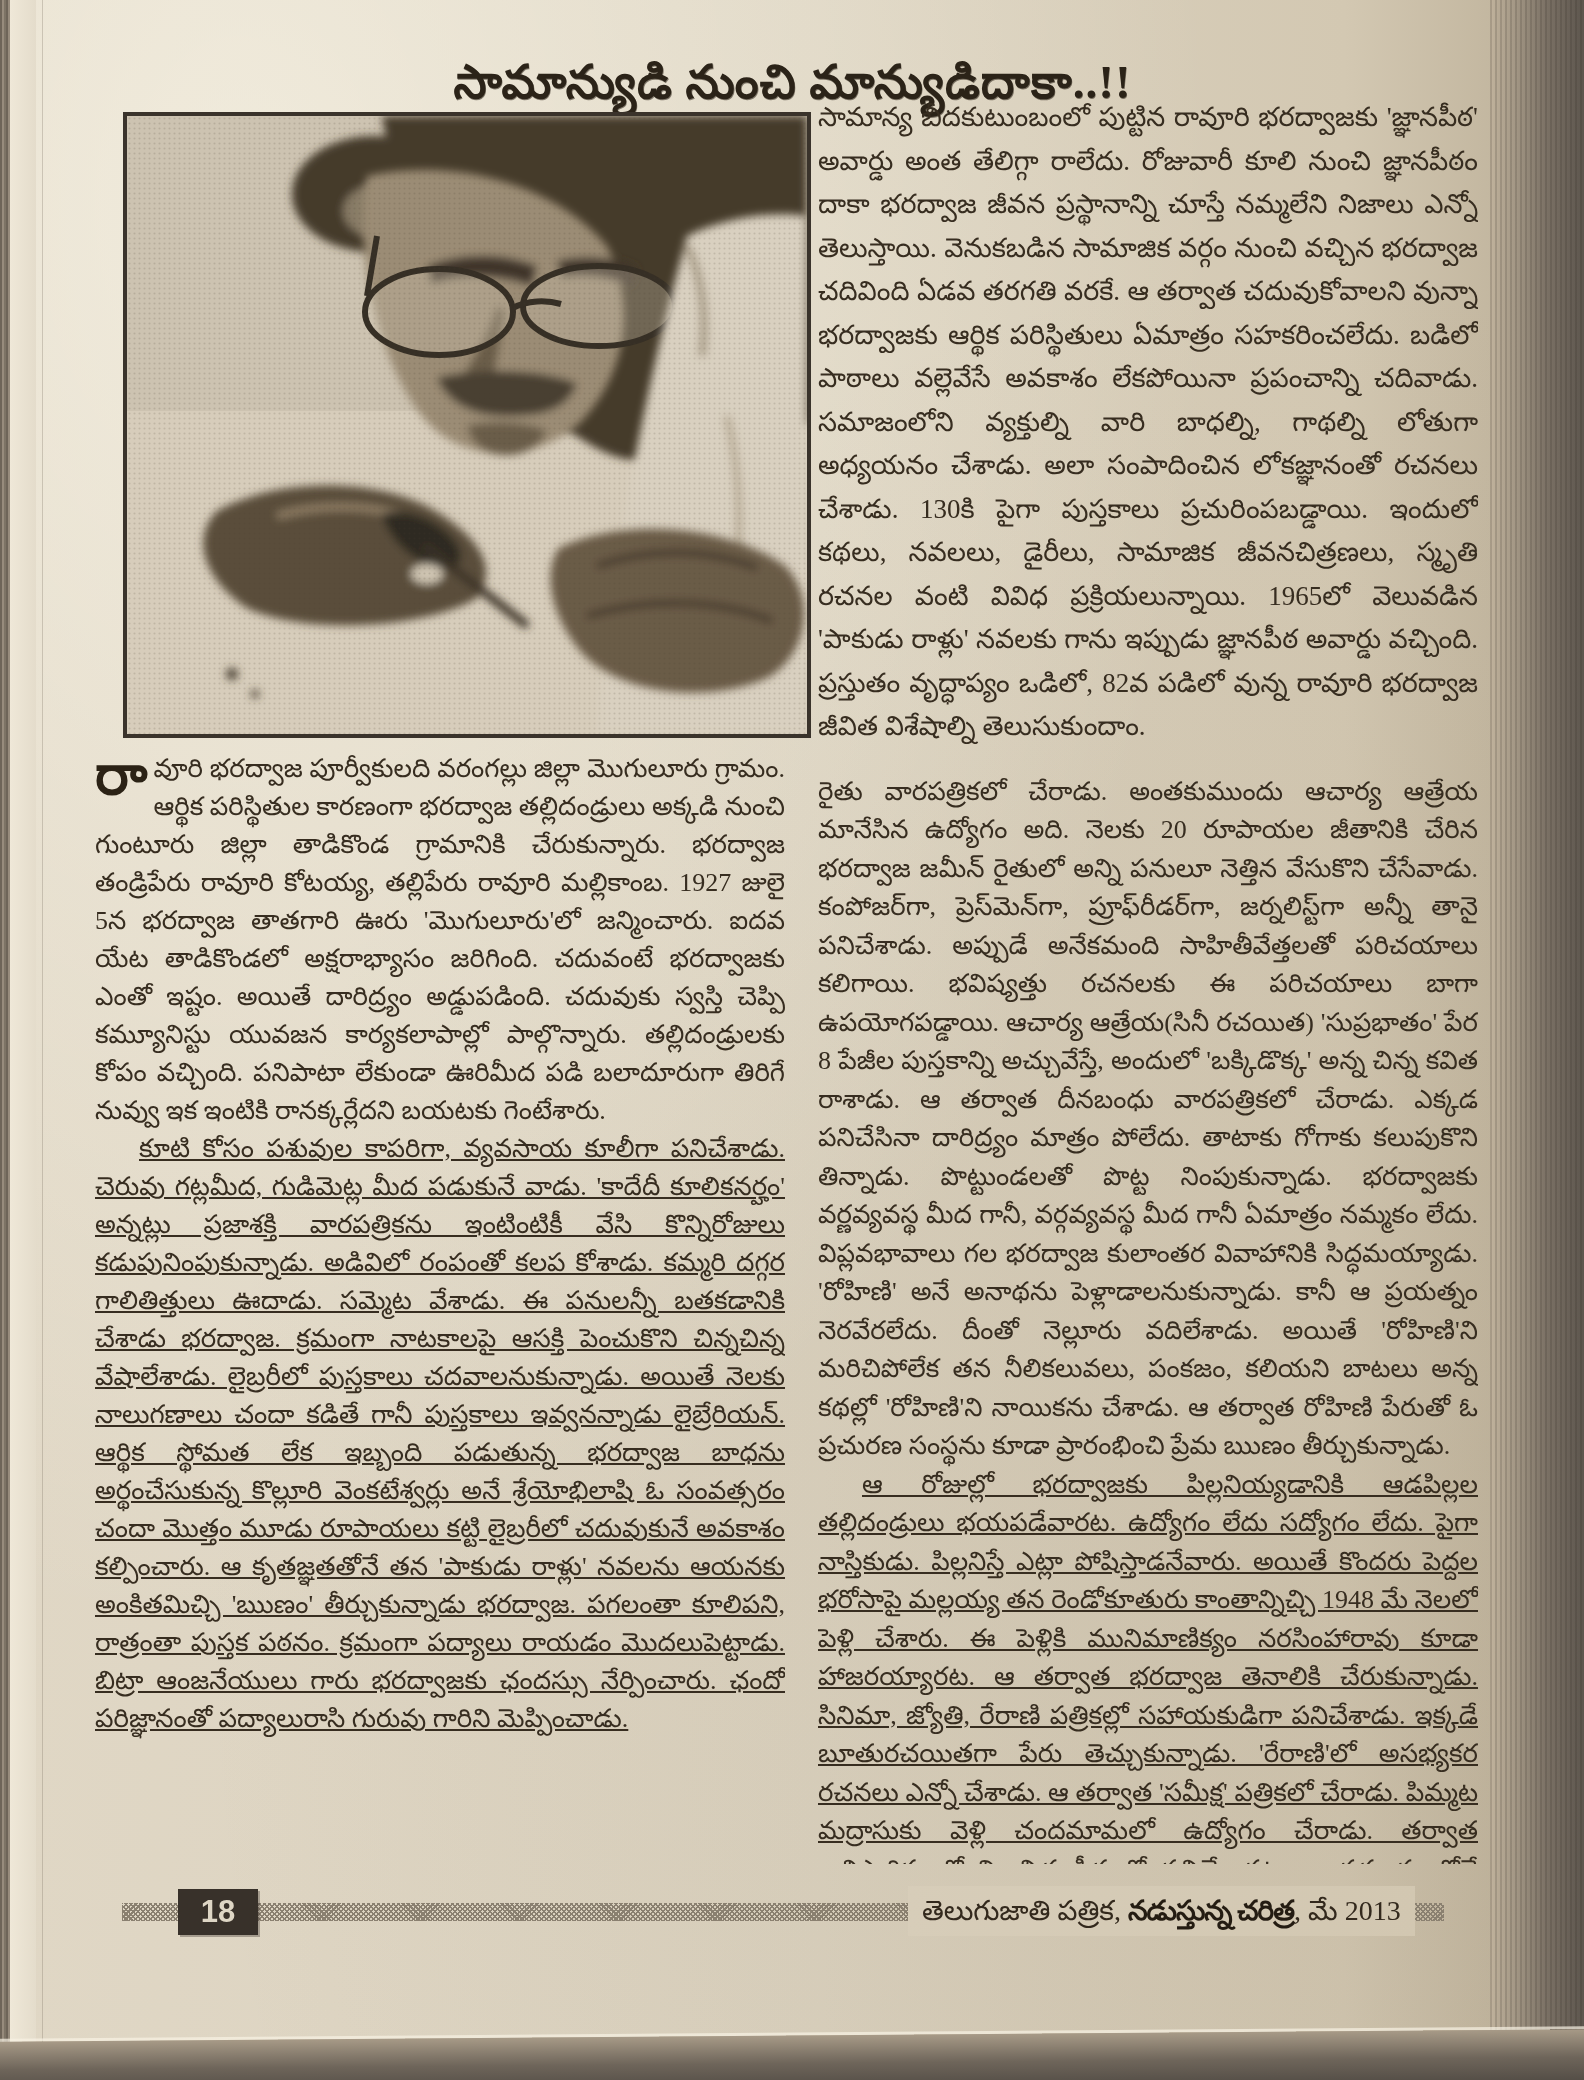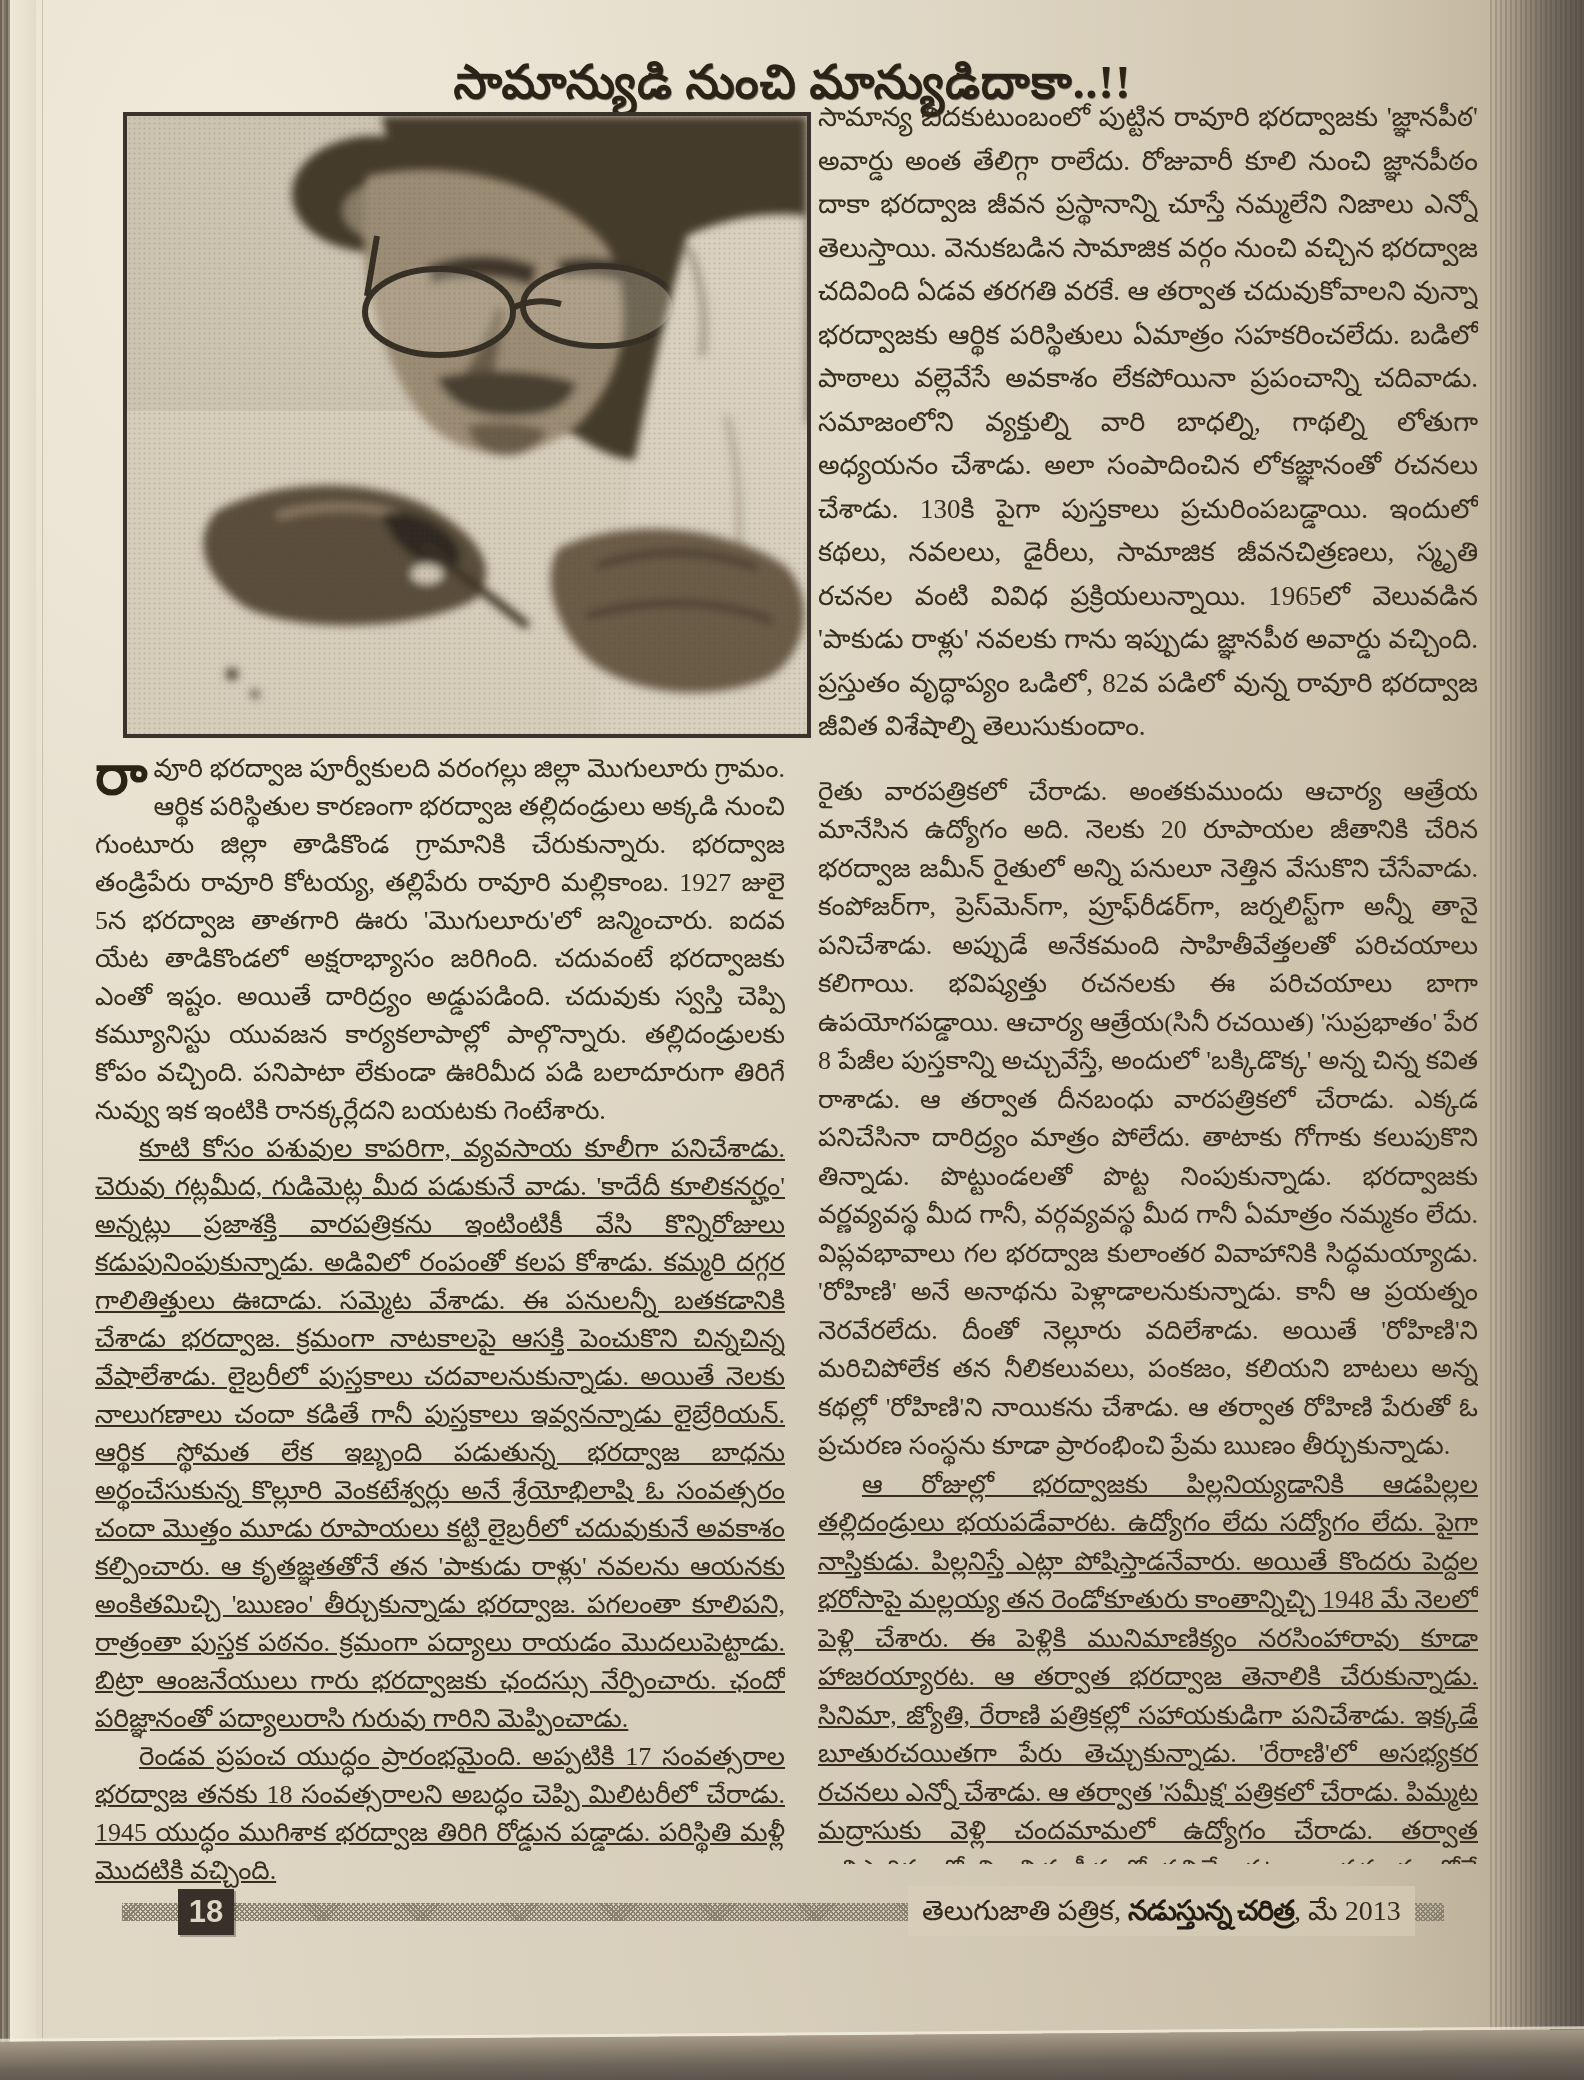--- a/index.html
+++ b/index.html
@@ -67,21 +67,21 @@
   
   .hatch{
     position:absolute;top:1903px;height:18px;
     background:
       repeating-linear-gradient(45deg,#8a8070 0 1.5px, rgba(0,0,0,0) 1.5px 3.5px),
       repeating-linear-gradient(-45deg,#8a8070 0 1.5px, rgba(0,0,0,0) 1.5px 3.5px);
   }
   .hatch-left{left:122px;width:795px;}
   .hatch-right{left:1372px;width:72px;}
   .page-number-badge{
-    position:absolute;left:178px;top:1889px;width:56px;height:46px;
+    position:absolute;left:178px;top:1889px;width:80px;height:46px;
     background:#38312a;color:#ded6c5;font-size:31px;font-weight:bold;
     display:flex;align-items:center;justify-content:center;
     font-family:"Liberation Sans", sans-serif;
     box-shadow:2px 2px 0 rgba(56,49,42,0.35);
   }
   .footer-text{
     position:absolute;left:908px;top:1886px;height:50px;line-height:50px;
     background:linear-gradient(90deg,#d7cdb9,#d2c7b1);
     padding:0 14px;font-size:28px;color:#33291d;white-space:nowrap;
   }
@@ -146,21 +146,20 @@
         <circle cx="105" cy="558" r="6" fill="#4a4033"></circle>
         <circle cx="128" cy="578" r="4" fill="#4a4033"></circle>
       </g>
       <rect x="0" y="0" width="680" height="618" fill="url(#halftone)" opacity="0.16"></rect>
     </svg>
   </div>
 
   <div class="col col-left">
     <p><span class="dropcap">రా</span><span>వూరి భరద్వాజ పూర్వీకులది వరంగల్లు జిల్లా మొగులూరు గ్రామం. ఆర్థిక పరిస్థితుల కారణంగా భరద్వాజ తల్లిదండ్రులు అక్కడి నుంచి గుంటూరు జిల్లా తాడికొండ గ్రామానికి చేరుకున్నారు. భరద్వాజ తండ్రిపేరు రావూరి కోటయ్య, తల్లిపేరు రావూరి మల్లికాంబ. 1927 జులై 5న భరద్వాజ తాతగారి ఊరు 'మొగులూరు'లో జన్మించారు. ఐదవ యేట తాడికొండలో అక్షరాభ్యాసం జరిగింది. చదువంటే భరద్వాజకు ఎంతో ఇష్టం. అయితే దారిద్ర్యం అడ్డుపడింది. చదువుకు స్వస్తి చెప్పి కమ్యూనిస్టు యువజన కార్యకలాపాల్లో పాల్గొన్నారు. తల్లిదండ్రులకు కోపం వచ్చింది. పనిపాటా లేకుండా ఊరిమీద పడి బలాదూరుగా తిరిగే నువ్వు ఇక ఇంటికి రానక్కర్లేదని బయటకు గెంటేశారు.</span></p>
     <p class="indent">కూటి కోసం పశువుల కాపరిగా, వ్యవసాయ కూలీగా పనిచేశాడు. చెరువు గట్లమీద, గుడిమెట్ల మీద పడుకునే వాడు. 'కాదేదీ కూలికనర్హం' అన్నట్లు ప్రజాశక్తి వారపత్రికను ఇంటింటికీ వేసి కొన్నిరోజులు కడుపునింపుకున్నాడు. అడివిలో రంపంతో కలప కోశాడు. కమ్మరి దగ్గర గాలితిత్తులు ఊదాడు. సమ్మెట వేశాడు. ఈ పనులన్నీ బతకడానికి చేశాడు భరద్వాజ. క్రమంగా నాటకాలపై ఆసక్తి పెంచుకొని చిన్నచిన్న వేషాలేశాడు. లైబ్రరీలో పుస్తకాలు చదవాలనుకున్నాడు. అయితే నెలకు నాలుగణాలు చందా కడితే గానీ పుస్తకాలు ఇవ్వనన్నాడు లైబ్రేరియన్. ఆర్థిక స్థోమత లేక ఇబ్బంది పడుతున్న భరద్వాజ బాధను అర్థంచేసుకున్న కొల్లూరి వెంకటేశ్వర్లు అనే శ్రేయోభిలాషి ఓ సంవత్సరం చందా మొత్తం మూడు రూపాయలు కట్టి లైబ్రరీలో చదువుకునే అవకాశం కల్పించారు. ఆ కృతజ్ఞతతోనే తన 'పాకుడు రాళ్లు' నవలను ఆయనకు అంకితమిచ్చి 'ఋణం' తీర్చుకున్నాడు భరద్వాజ. పగలంతా కూలిపని, రాత్రంతా పుస్తక పఠనం. క్రమంగా పద్యాలు రాయడం మొదలుపెట్టాడు. బిట్రా ఆంజనేయులు గారు భరద్వాజకు ఛందస్సు నేర్పించారు. ఛందో పరిజ్ఞానంతో పద్యాలురాసి గురువు గారిని మెప్పించాడు.</p>
-    <p class="indent">రెండవ ప్రపంచ యుద్ధం ప్రారంభమైంది. అప్పటికి 17 సంవత్సరాల భరద్వాజ తనకు 18 సంవత్సరాలని అబద్ధం చెప్పి మిలిటరీలో చేరాడు. 1945 యుద్ధం ముగిశాక భరద్వాజ తిరిగి రోడ్డున పడ్డాడు. పరిస్థితి మళ్లీ మొదటికి వచ్చింది.</p>
 
   </div>
 
   <div class="col col-right">
     <p class="intro">సామాన్య బీదకుటుంబంలో పుట్టిన రావూరి భరద్వాజకు 'జ్ఞానపీఠ' అవార్డు అంత తేలిగ్గా రాలేదు. రోజువారీ కూలి నుంచి జ్ఞానపీఠం దాకా భరద్వాజ జీవన ప్రస్థానాన్ని చూస్తే నమ్మలేని నిజాలు ఎన్నో తెలుస్తాయి. వెనుకబడిన సామాజిక వర్గం నుంచి వచ్చిన భరద్వాజ చదివింది ఏడవ తరగతి వరకే. ఆ తర్వాత చదువుకోవాలని వున్నా భరద్వాజకు ఆర్థిక పరిస్థితులు ఏమాత్రం సహకరించలేదు. బడిలో పాఠాలు వల్లెవేసే అవకాశం లేకపోయినా ప్రపంచాన్ని చదివాడు. సమాజంలోని వ్యక్తుల్ని వారి బాధల్ని, గాథల్ని లోతుగా అధ్యయనం చేశాడు. అలా సంపాదించిన లోకజ్ఞానంతో రచనలు చేశాడు. 130కి పైగా పుస్తకాలు ప్రచురింపబడ్డాయి. ఇందులో కథలు, నవలలు, డైరీలు, సామాజిక జీవనచిత్రణలు, స్మృతి రచనల వంటి వివిధ ప్రక్రియలున్నాయి. 1965లో వెలువడిన 'పాకుడు రాళ్లు' నవలకు గాను ఇప్పుడు జ్ఞానపీఠ అవార్డు వచ్చింది. ప్రస్తుతం వృద్ధాప్యం ఒడిలో, 82వ పడిలో వున్న రావూరి భరద్వాజ జీవిత విశేషాల్ని తెలుసుకుందాం.</p>
     <p>రైతు వారపత్రికలో చేరాడు. అంతకుముందు ఆచార్య ఆత్రేయ మానేసిన ఉద్యోగం అది. నెలకు 20 రూపాయల జీతానికి చేరిన భరద్వాజ జమీన్ రైతులో అన్ని పనులూ నెత్తిన వేసుకొని చేసేవాడు. కంపోజర్‌గా, ప్రెస్‌మెన్‌గా, ప్రూఫ్‌రీడర్‌గా, జర్నలిస్ట్‌గా అన్నీ తానై పనిచేశాడు. అప్పుడే అనేకమంది సాహితీవేత్తలతో పరిచయాలు కలిగాయి. భవిష్యత్తు రచనలకు ఈ పరిచయాలు బాగా ఉపయోగపడ్డాయి. ఆచార్య ఆత్రేయ(సినీ రచయిత) 'సుప్రభాతం' పేర 8 పేజీల పుస్తకాన్ని అచ్చువేస్తే, అందులో 'బక్కిడొక్క' అన్న చిన్న కవిత రాశాడు. ఆ తర్వాత దీనబంధు వారపత్రికలో చేరాడు. ఎక్కడ పనిచేసినా దారిద్ర్యం మాత్రం పోలేదు. తాటాకు గోగాకు కలుపుకొని తిన్నాడు. పొట్టుండలతో పొట్ట నింపుకున్నాడు. భరద్వాజకు వర్ణవ్యవస్థ మీద గానీ, వర్గవ్యవస్థ మీద గానీ ఏమాత్రం నమ్మకం లేదు. విప్లవభావాలు గల భరద్వాజ కులాంతర వివాహానికి సిద్ధమయ్యాడు. 'రోహిణి' అనే అనాథను పెళ్లాడాలనుకున్నాడు. కానీ ఆ ప్రయత్నం నెరవేరలేదు. దీంతో నెల్లూరు వదిలేశాడు. అయితే 'రోహిణి'ని మరిచిపోలేక తన నీలికలువలు, పంకజం, కలియని బాటలు అన్న కథల్లో 'రోహిణి'ని నాయికను చేశాడు. ఆ తర్వాత రోహిణి పేరుతో ఓ ప్రచురణ సంస్థను కూడా ప్రారంభించి ప్రేమ ఋణం తీర్చుకున్నాడు.</p>
     <p class="indent">ఆ రోజుల్లో భరద్వాజకు పిల్లనియ్యడానికి ఆడపిల్లల తల్లిదండ్రులు భయపడేవారట. ఉద్యోగం లేదు సద్యోగం లేదు. పైగా నాస్తికుడు. పిల్లనిస్తే ఎట్లా పోషిస్తాడనేవారు. అయితే కొందరు పెద్దల భరోసాపై మల్లయ్య తన రెండోకూతురు కాంతాన్నిచ్చి 1948 మే నెలలో పెళ్లి చేశారు. ఈ పెళ్లికి మునిమాణిక్యం నరసింహారావు కూడా హాజరయ్యారట. ఆ తర్వాత భరద్వాజ తెనాలికి చేరుకున్నాడు. సినిమా, జ్యోతి, రేరాణి పత్రికల్లో సహాయకుడిగా పనిచేశాడు. ఇక్కడే బూతురచయితగా పేరు తెచ్చుకున్నాడు. 'రేరాణి'లో అసభ్యకర రచనలు ఎన్నో చేశాడు. ఆ తర్వాత 'సమీక్ష' పత్రికలో చేరాడు. పిమ్మట మద్రాసుకు వెళ్లి చందమామలో ఉద్యోగం చేరాడు. తర్వాత అభిసారిక, జ్యోతి, చిత్ర సీమల్లో పనిచేశాడట. ఆ సమయంలోనే మద్రాసులో సినిమా వాళ్లతో పరిచయాలు పెరిగాయి.</p>
 
   </div>
 

